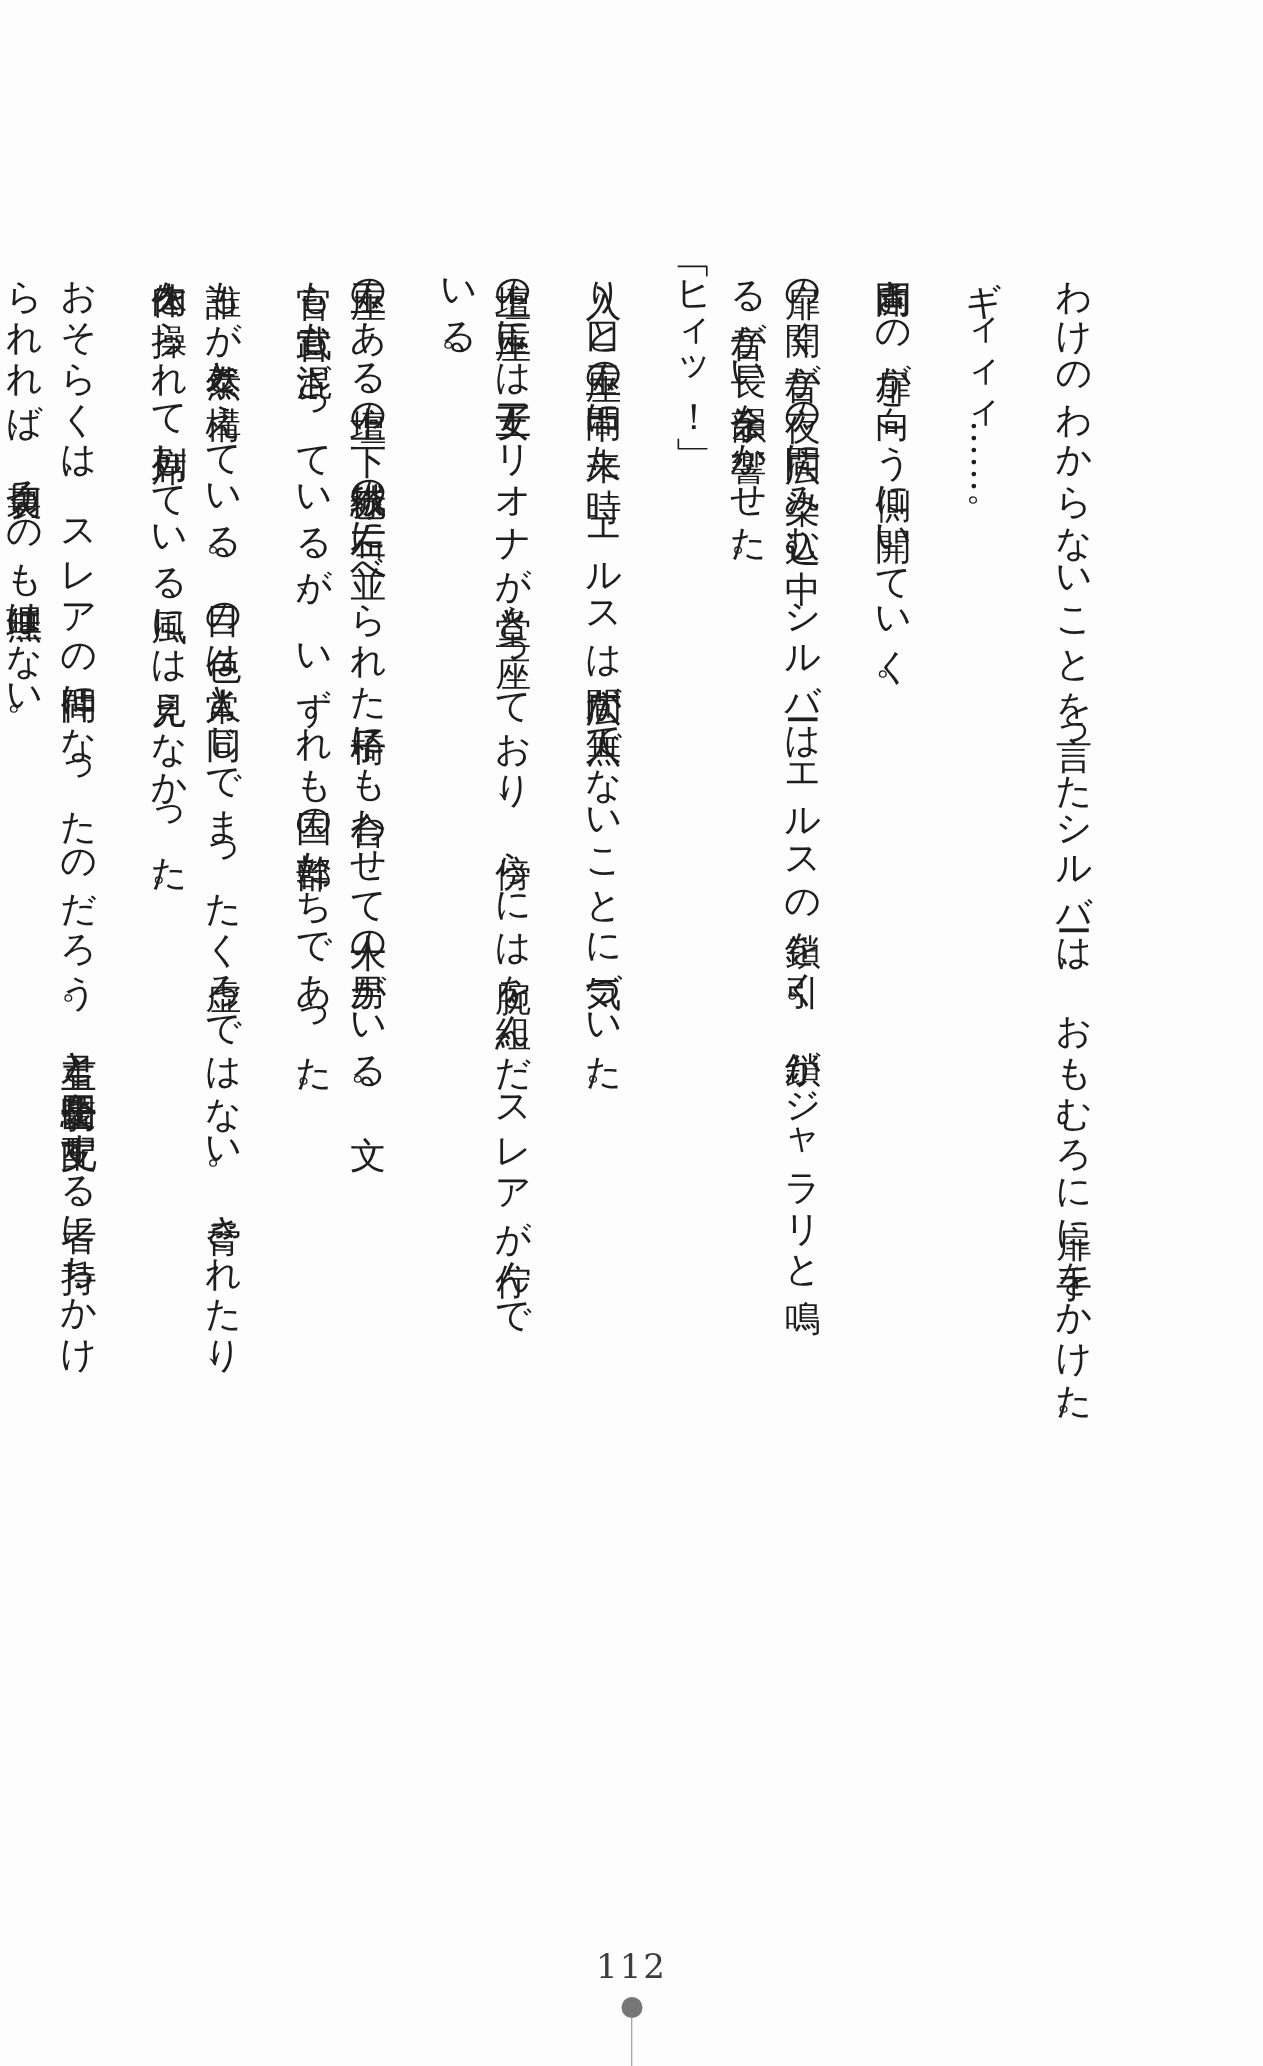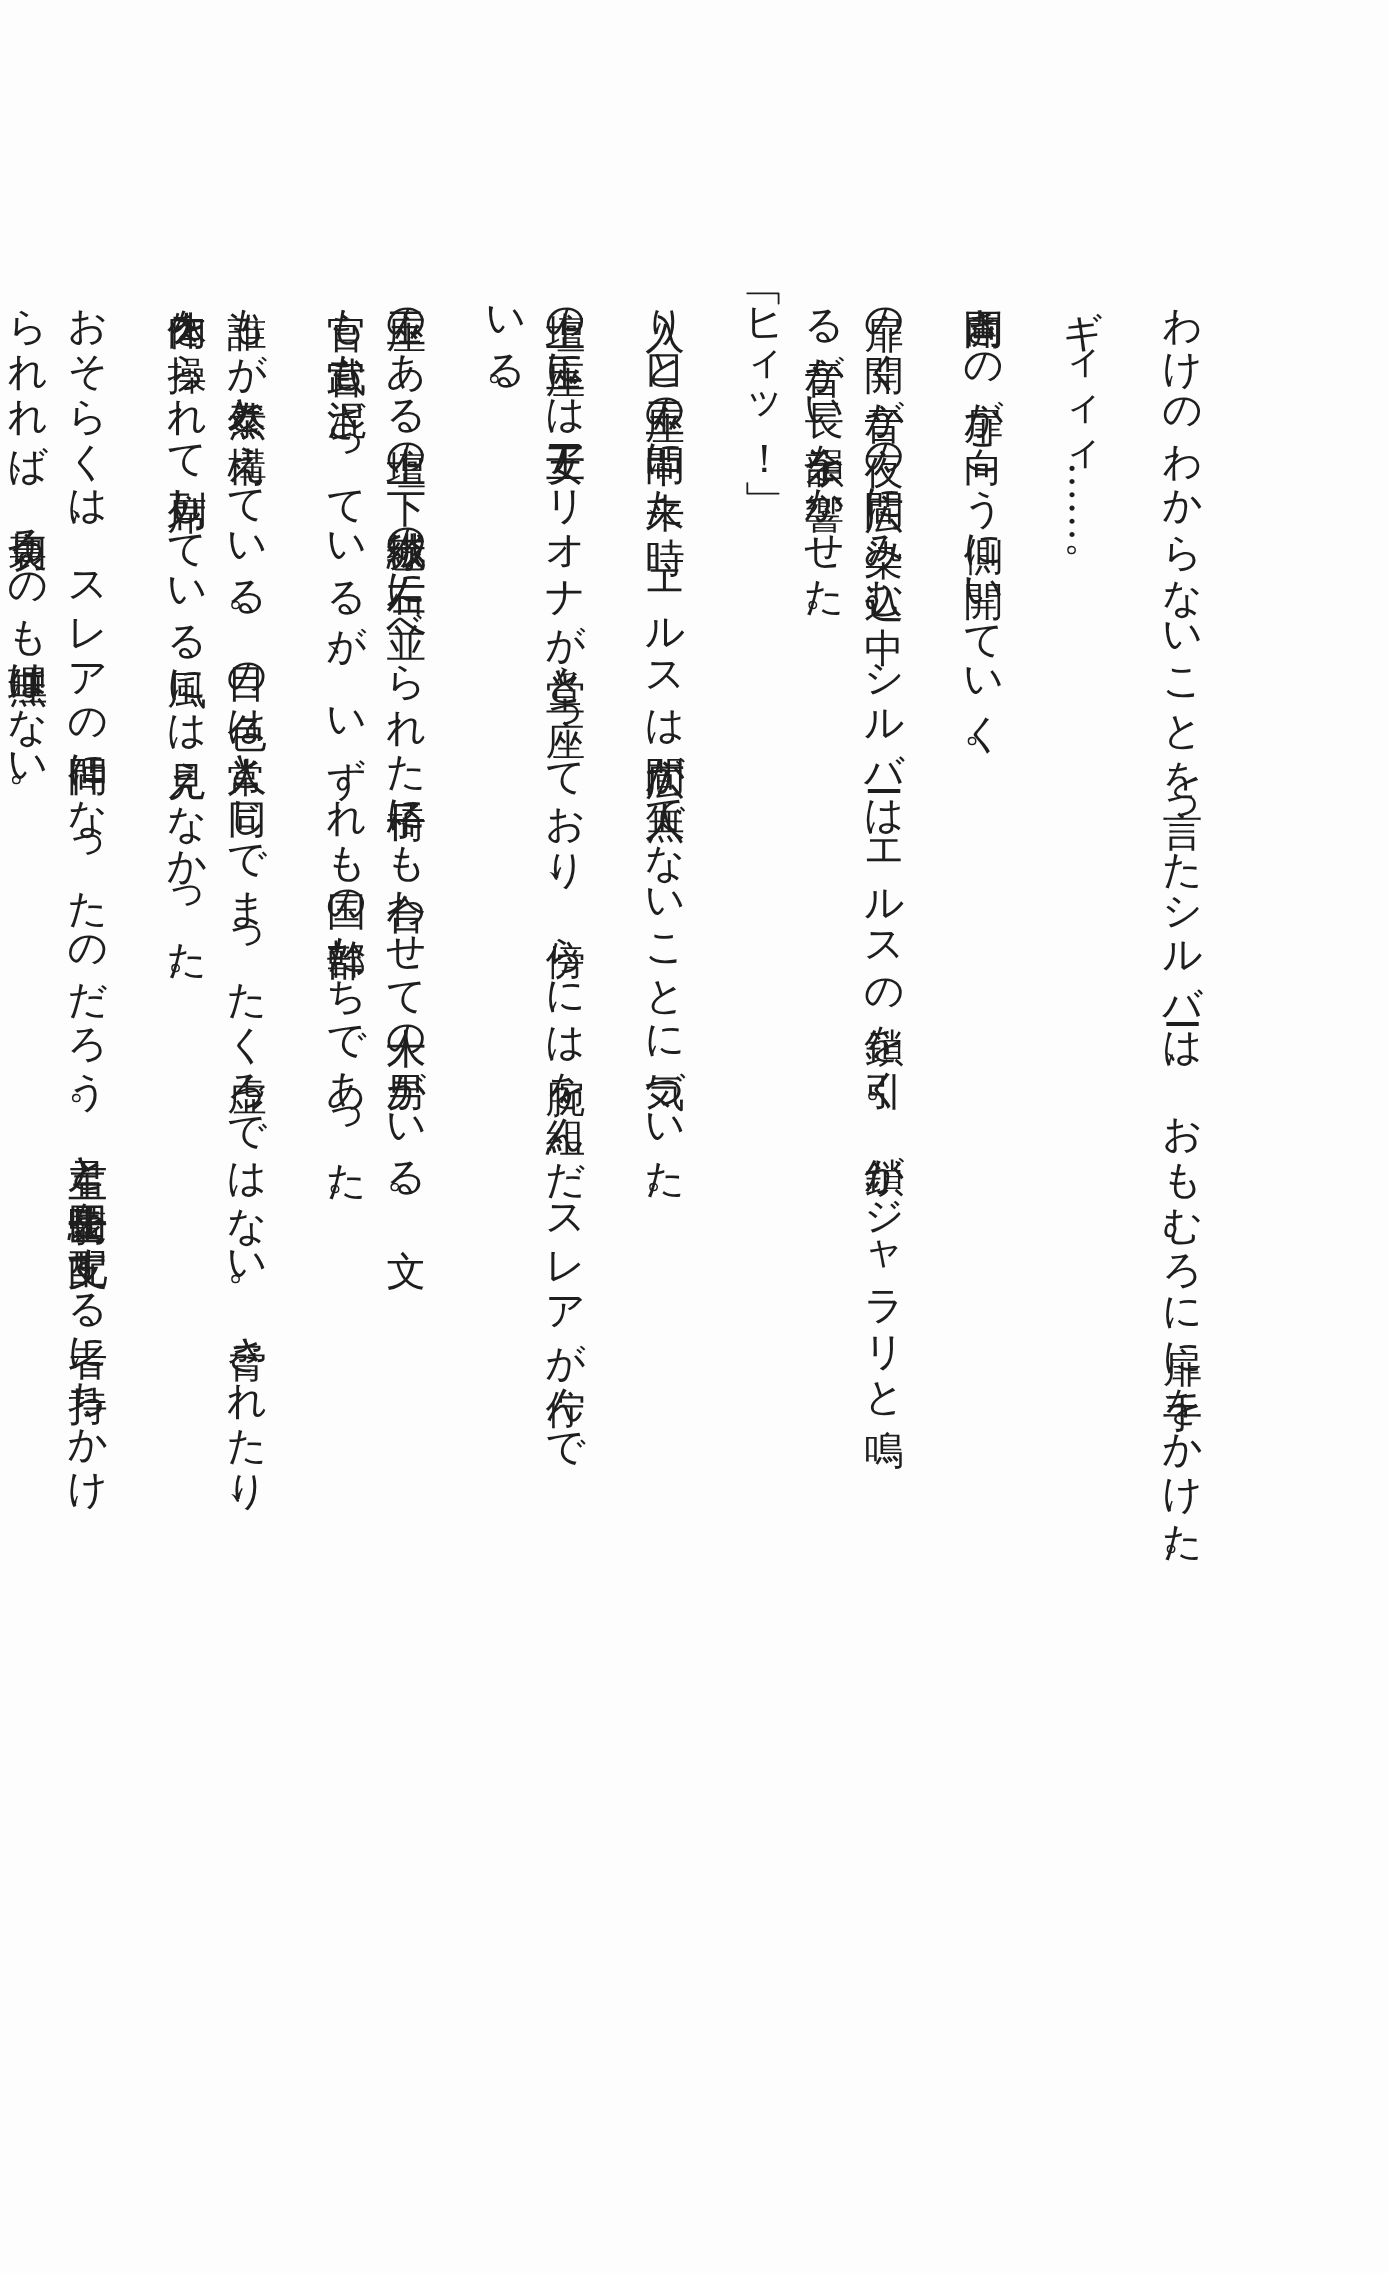--- a/index.html
+++ b/index.html
@@ -85,13 +85,18 @@
     <div class="text-line">いる。</div>
     <div class="text-line indent">玉座のある壇上の下、赤絨毯の左右に並べられた椅子にも合わせて十人の男がいる。文</div>
     <div class="text-line">官も武官も混ざっているが、いずれも国の幹部たちであった。</div>
     <div class="text-line indent">誰もが泰然と構えている。目の色は常人と同じでまったく虚ろではない。脅されたり、</div>
     <div class="text-line">肉体を操られて列席している風には見えなかった。</div>
     <div class="text-line indent">おそらくは、スレアの仲間になったのだろう。君主と騎士団長を支配する者に持ちかけ</div>
     <div class="text-line">られれば、裏切るのも無理はない。</div>
 
   </div>
 
+  <div class="footer">
+    <div class="page-number">112</div>
+    <div class="page-marker-dot"></div>
+    <div class="page-marker-line"></div>
+  </div>
 </div>
 
 </body></html>

